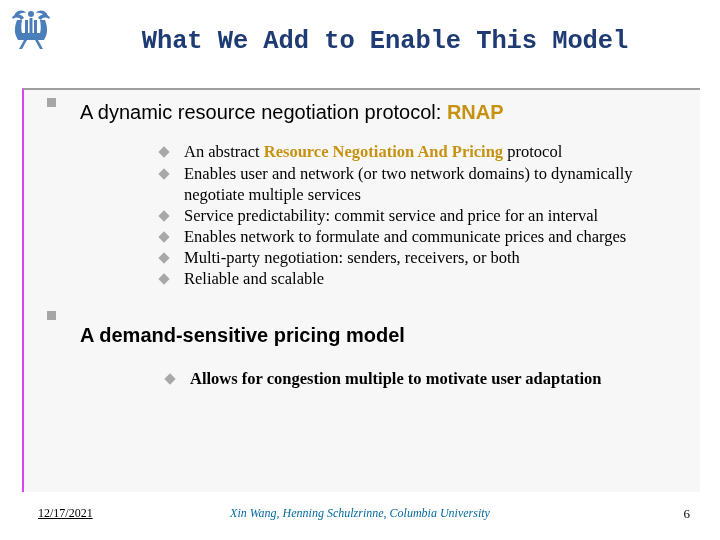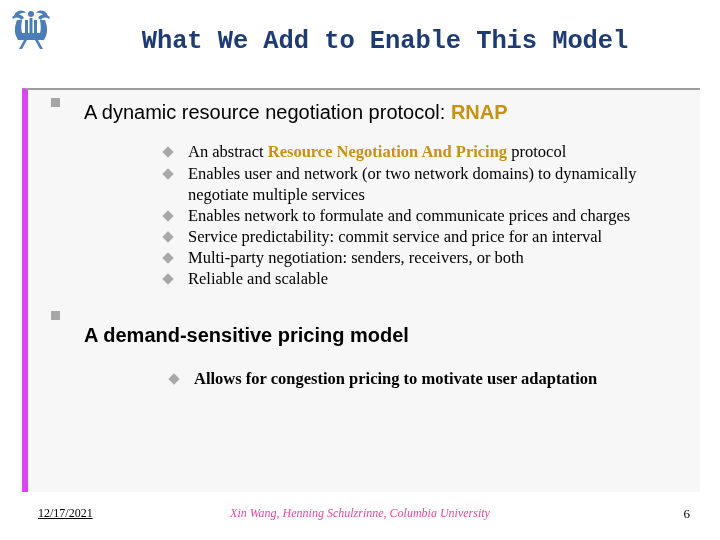--- a/index.html
+++ b/index.html
@@ -41,21 +41,21 @@
   }
 
   
   .content-box {
     position: absolute;
     left: 22px;
     top: 88px;
     width: 678px;
     height: 404px;
     background: #f7f7f7;
-    border-left: 6px solid #d946ef;
+    border-left: 2px solid #d946ef;
     border-top: 2px solid #9e9e9e;
     box-sizing: border-box;
   }
 
   .bullet-list {
     list-style: none;
     margin: 0;
     padding: 0;
   }
 
@@ -136,21 +136,21 @@
   }
   .footer-center {
     position: absolute;
     left: 0;
     top: 0;
     width: 720px;
     text-align: center;
     font-family: "Liberation Serif", serif;
     font-style: italic;
     font-size: 12px;
-    color: #ec4899;
+    color: #0369a1;
   }
   .footer-page {
     position: absolute;
     right: 30px;
     top: 0;
     font-family: "Liberation Serif", serif;
     font-size: 13px;
     color: #000000;
   }
 </style>
@@ -198,45 +198,45 @@
         <li class="l2">
           <span class="marker-di"></span>
           <span class="l2-text"><span>An abstract </span><span class="gold">Resource Negotiation And Pricing</span><span> protocol</span></span>
         </li>
         <li class="l2">
           <span class="marker-di"></span>
           <span class="l2-text">Enables user and network (or two network domains) to dynamically negotiate multiple services</span>
         </li>
         <li class="l2">
           <span class="marker-di"></span>
+          <span class="l2-text">Service predictability: commit service and price for an interval</span>
+        </li>
+        <li class="l2">
+          <span class="marker-di"></span>
           <span class="l2-text">Enables network to formulate and communicate prices and charges</span>
-        </li>
-        <li class="l2">
-          <span class="marker-di"></span>
-          <span class="l2-text">Service predictability: commit service and price for an interval</span>
         </li>
         <li class="l2">
           <span class="marker-di"></span>
           <span class="l2-text">Multi-party negotiation: senders, receivers, or both</span>
         </li>
         <li class="l2">
           <span class="marker-di"></span>
           <span class="l2-text">Reliable and scalable</span>
         </li>
       </ul>
     </li>
 
     <li class="l1 sec2">
       <span class="marker-sq"></span>
       <span class="l1-text">A demand-sensitive pricing model</span>
 
       <ul class="l2-list">
         <li class="l2 deep">
           <span class="marker-di"></span>
-          <span class="l2-text">Allows for congestion pricing to motivate user adaptation</span>
+          <span class="l2-text">Allows for congestion multiple to motivate user adaptation</span>
         </li>
       </ul>
     </li>
 
   </ul>
 </div>
 
 <div class="footer">
   <div class="footer-date">12/17/2021</div>
   <div class="footer-center">Xin Wang, Henning Schulzrinne, Columbia University</div>

